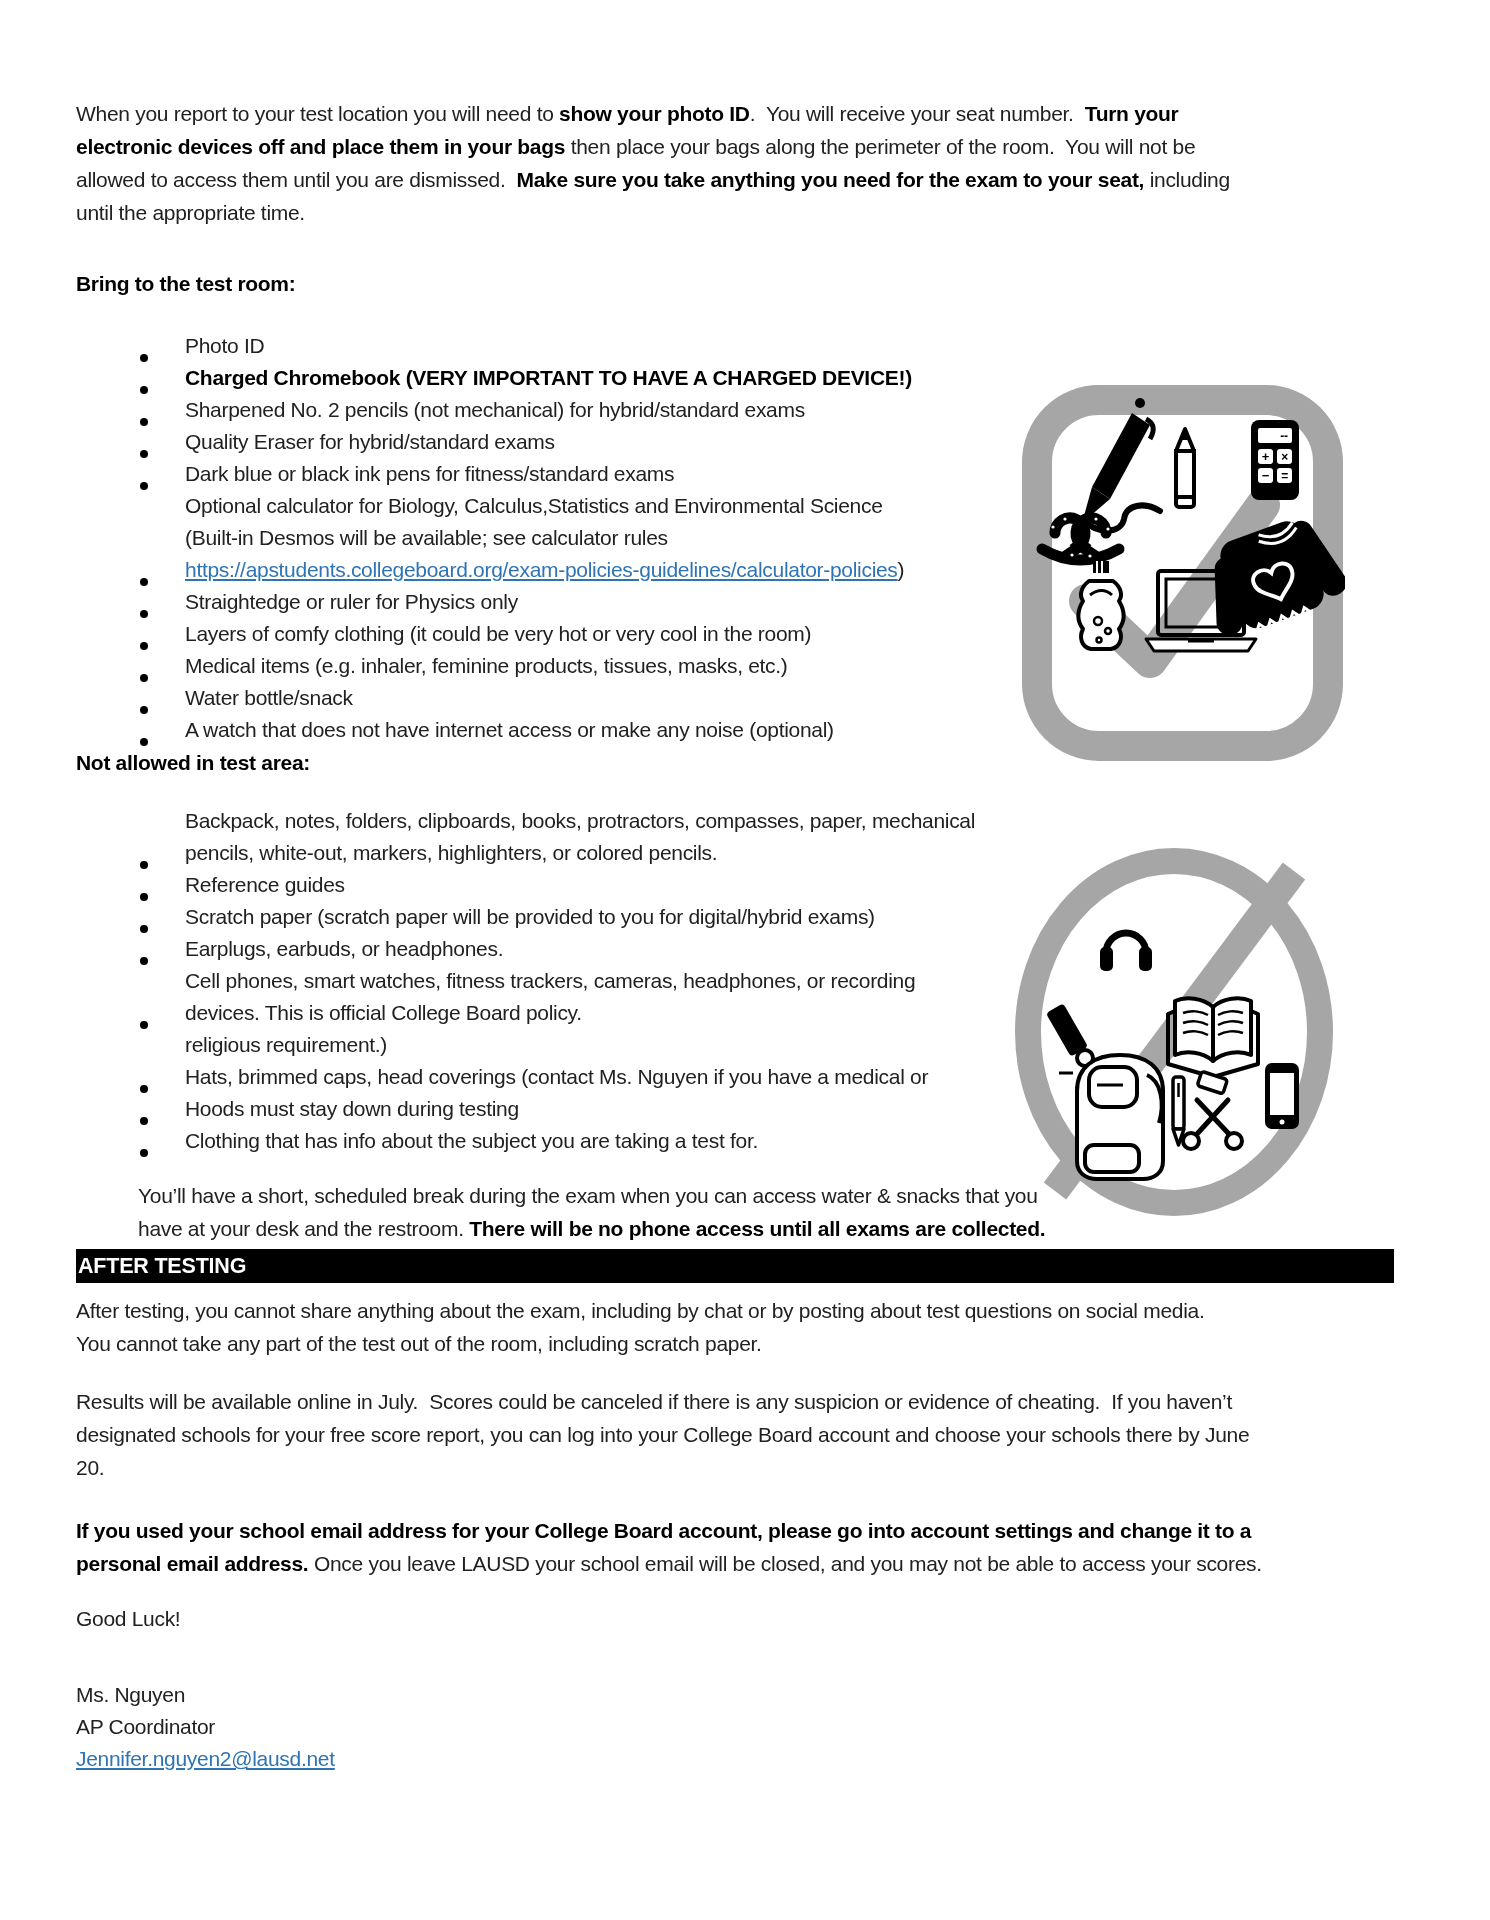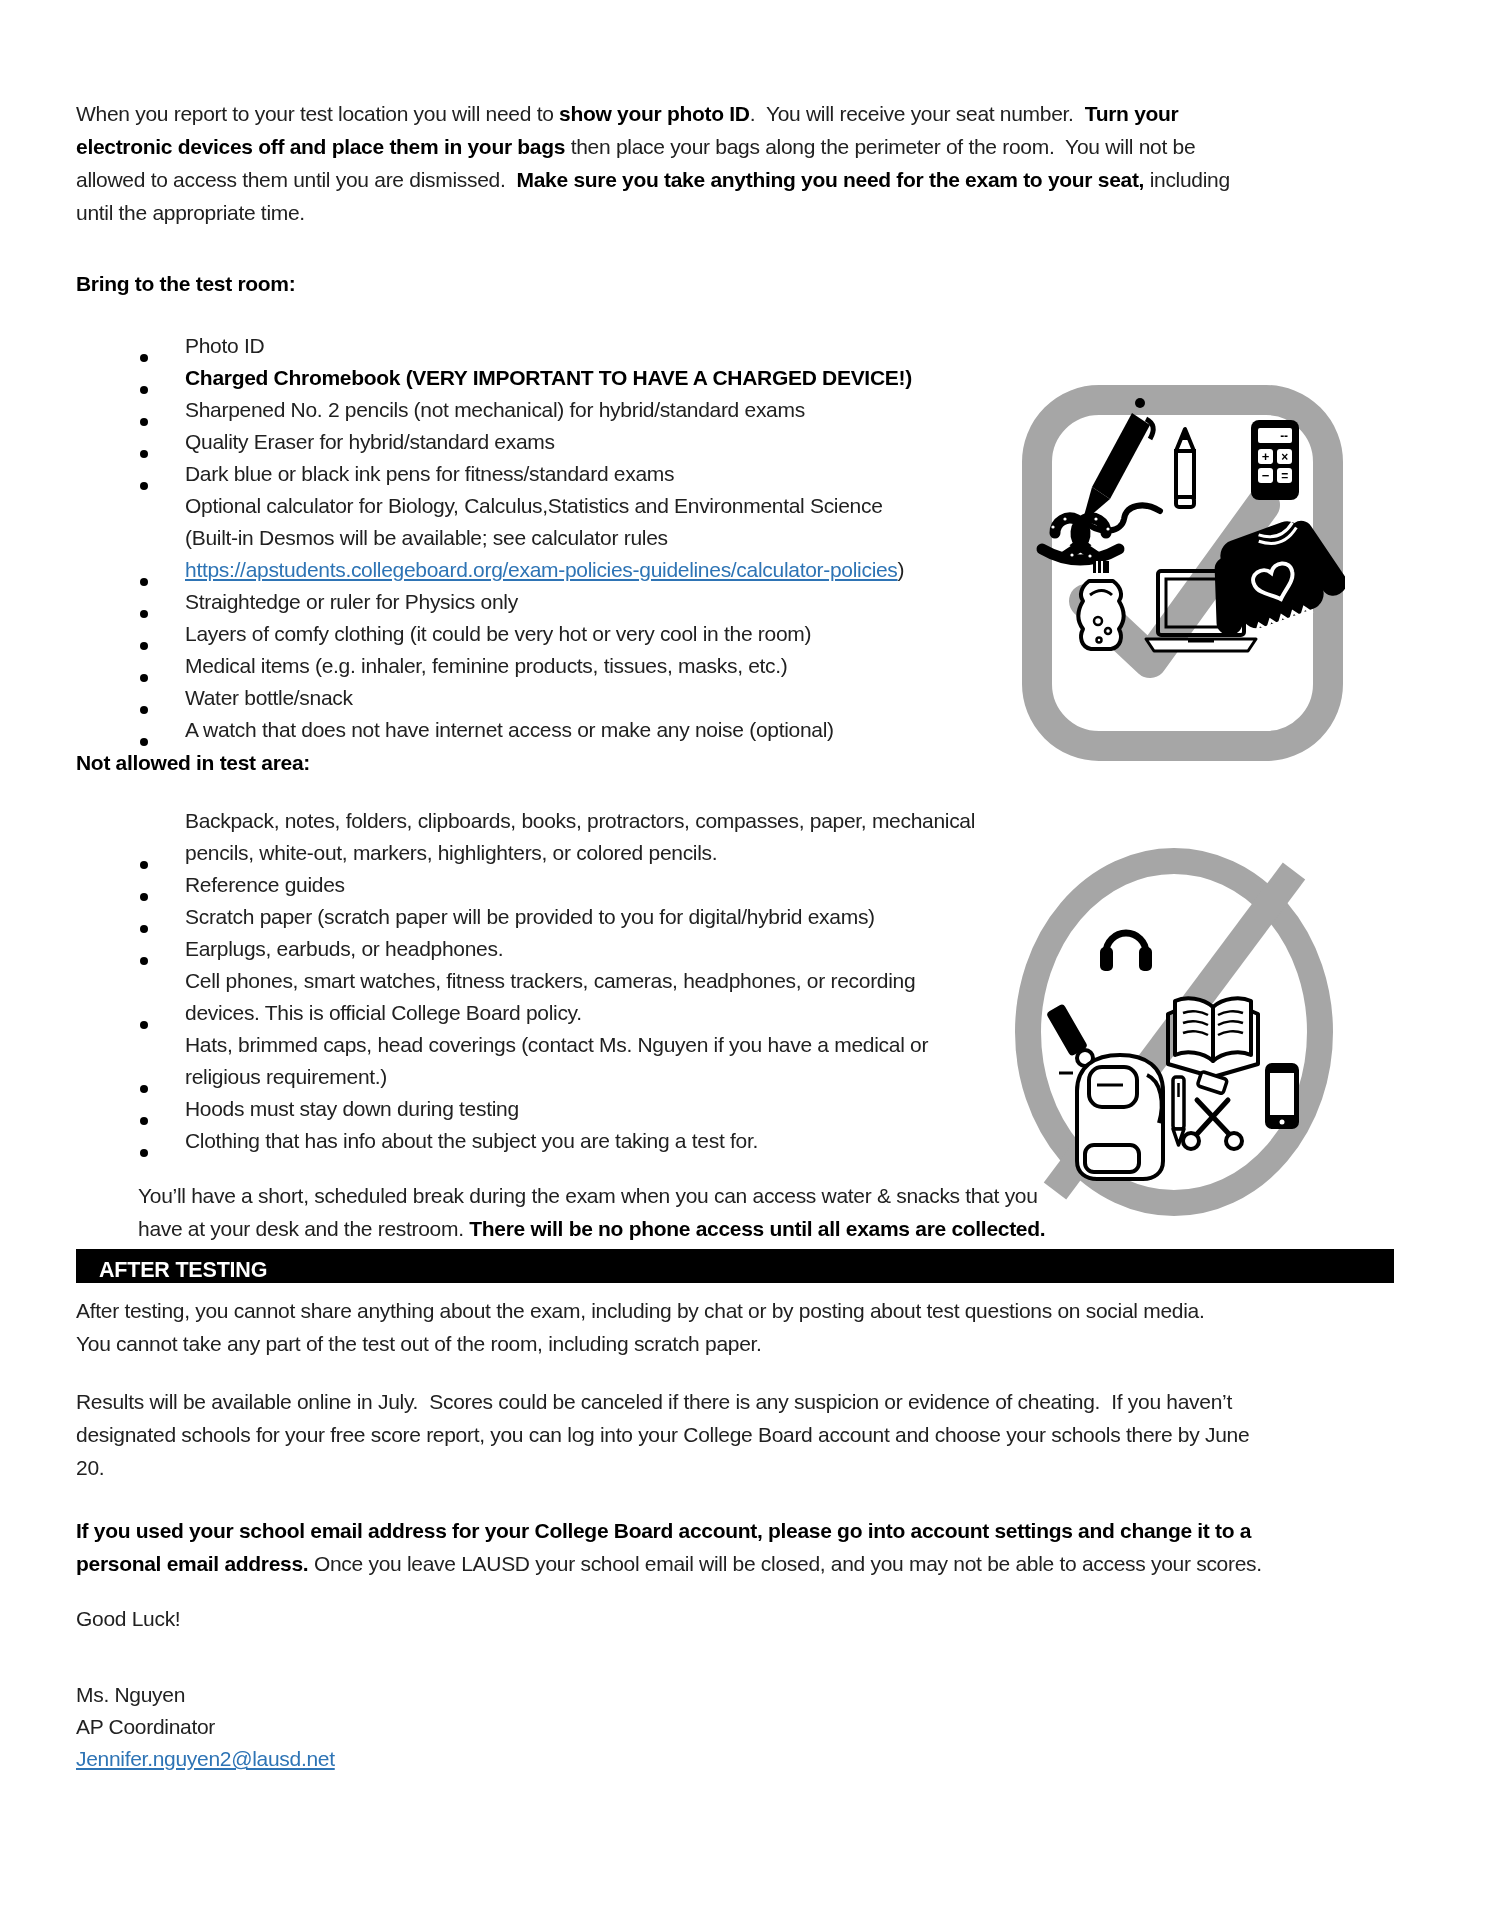--- a/index.html
+++ b/index.html
@@ -11,22 +11,22 @@
   .tline{white-space:pre;line-height:33px;}
   .b{font-weight:bold;color:#000;}
   .link{color:#2e74b5;text-decoration:underline;cursor:pointer;}
   .section-heading{font-weight:bold;color:#000;line-height:33px;white-space:pre;}
   ul.blist{list-style:none;margin:0;padding:0;}
   ul.blist li{display:flex;align-items:flex-end;}
   .bullet{flex:none;margin-left:64px;width:45px;padding-top:12px;}
   .bullet::before{content:"";display:block;width:8px;height:8px;border-radius:50%;background:#000;}
   ul.blist .tline{line-height:32px;}
   .indented{margin-left:62px;}
-  .banner{background:#000;color:#fff;font-weight:bold;height:34px;display:flex;align-items:flex-end;
-          padding-left:23px;letter-spacing:-0.2px;font-size:21.5px;}
+  .banner{background:#000;color:#fff;font-weight:bold;height:34px;display:flex;align-items:center;
+          padding-left:2px;letter-spacing:-0.2px;font-size:21.5px;}
   .gfx{position:absolute;}
   .sig .tline{line-height:32px;}
 </style>
 </head>
 <body>
 
 <div class="page">
 
   <div class="content">
 
@@ -141,22 +141,22 @@
         <li>
           <span class="bullet"></span>
           <div class="li-body">
             <div class="tline"><span>Cell phones, smart watches, fitness trackers, cameras, headphones, or recording</span></div>
             <div class="tline"><span>devices. This is official College Board policy.</span></div>
           </div>
         </li>
         <li>
           <span class="bullet"></span>
           <div class="li-body">
+            <div class="tline"><span>religious requirement.)</span></div>
             <div class="tline"><span>Hats, brimmed caps, head coverings (contact Ms. Nguyen if you have a medical or</span></div>
-            <div class="tline"><span>religious requirement.)</span></div>
           </div>
         </li>
         <li>
           <span class="bullet"></span>
           <div class="li-body">
             <div class="tline"><span>Hoods must stay down during testing</span></div>
           </div>
         </li>
         <li>
           <span class="bullet"></span>

